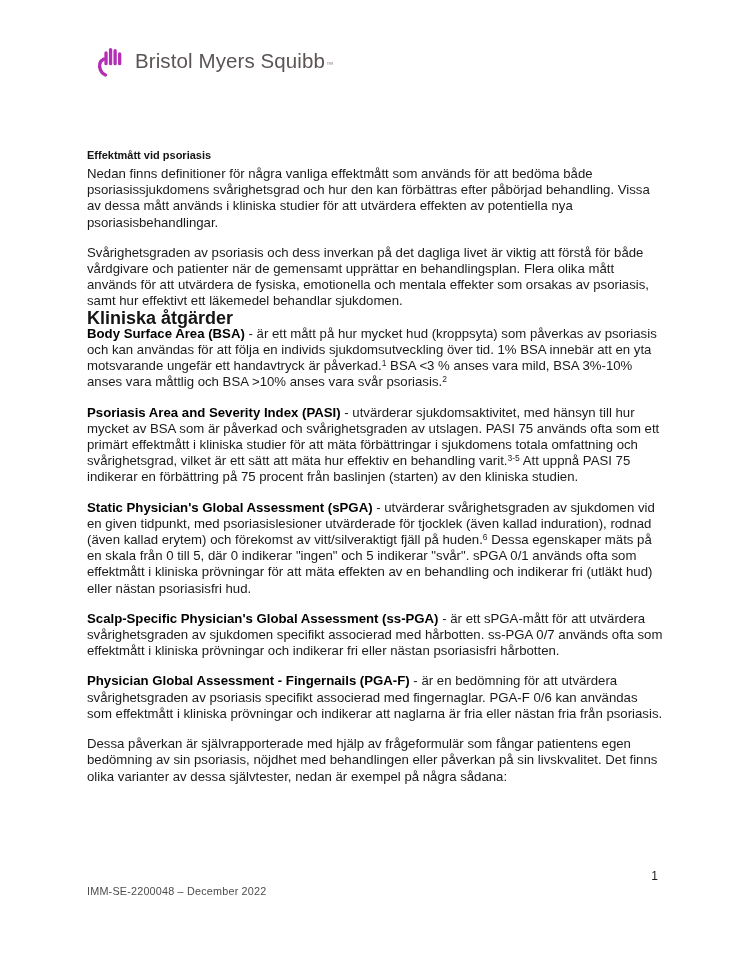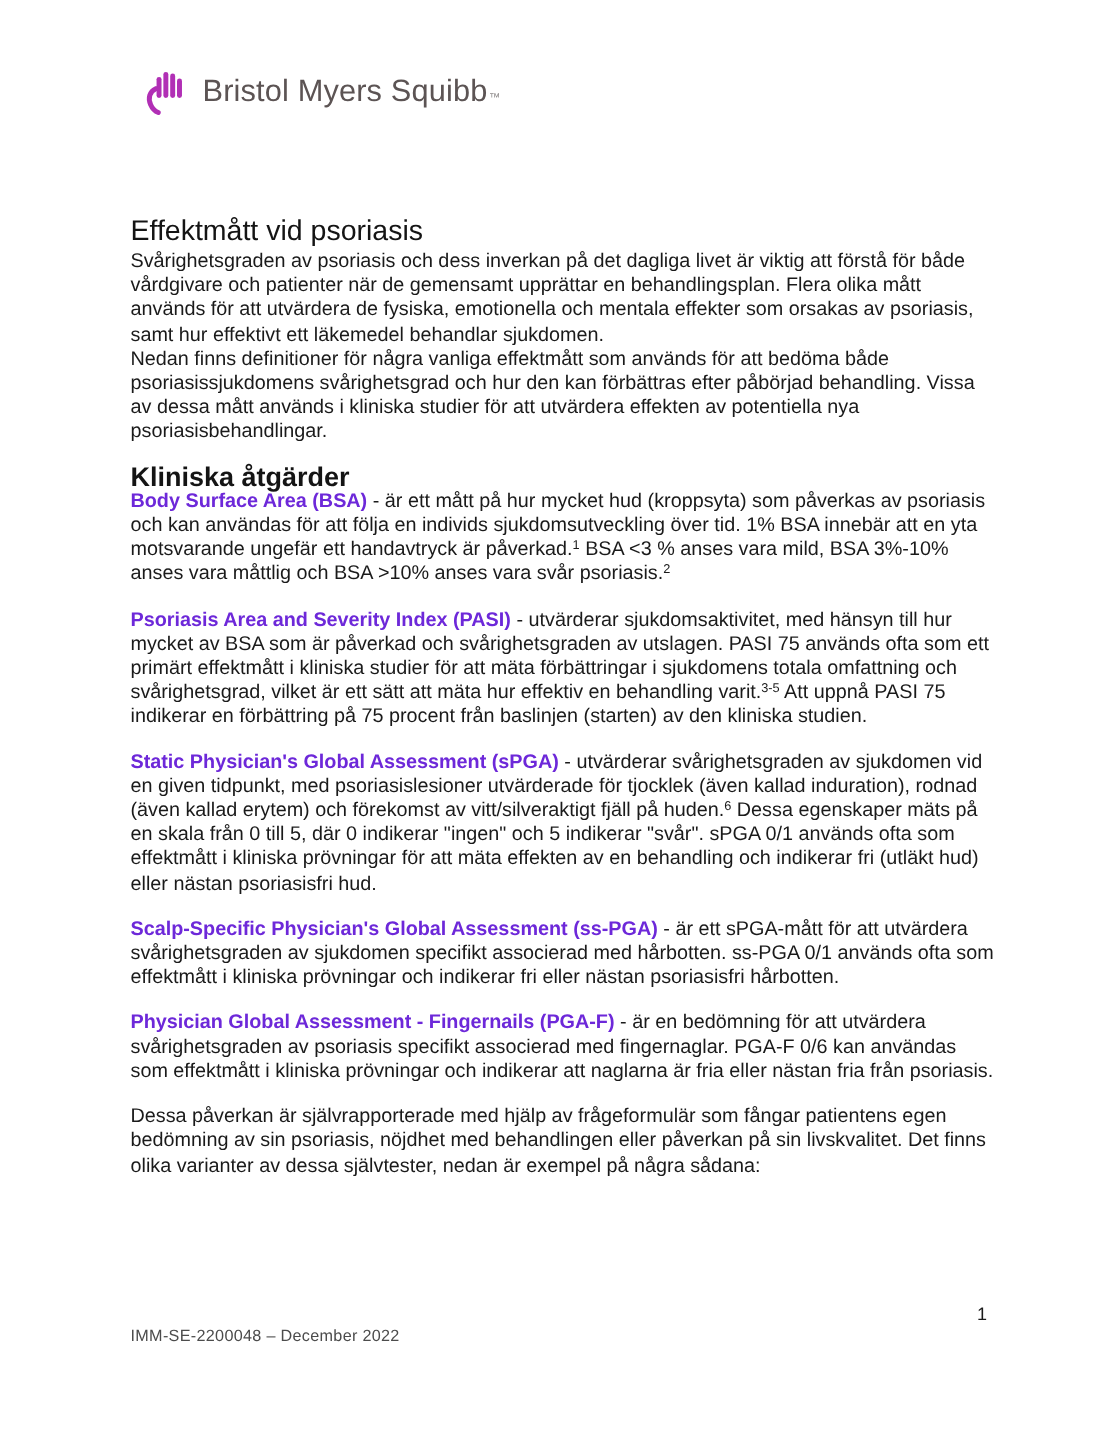--- a/index.html
+++ b/index.html
@@ -15,25 +15,25 @@
   .logo{position:absolute;left:96px;top:45px;display:flex;align-items:flex-start;}
   .logo-icon{width:31px;height:34px;margin-right:8px;flex:0 0 auto;}
   .logo-text{font-size:20.5px;line-height:32px;color:#5c5454;letter-spacing:0.1px;white-space:nowrap;}
   .logo-tm{font-size:7.5px;color:#8c8888;vertical-align:top;position:relative;top:4px;margin-left:1px;}
   
   .content{
     position:absolute;left:87px;top:146px;width:577px;
     font-size:13.2px;line-height:16.2px;color:#1a1a1a;
     text-align:left;
   }
-  .doc-title{font-size:19px;line-height:18px;font-weight:400;color:#141414;margin:0 0 2px 0;}
+  .doc-title{font-size:11px;line-height:18px;font-weight:700;color:#141414;margin:0 0 2px 0;}
   .para{margin:0;}
   .block-gap{margin-bottom:14px;}
   .section-heading{font-size:18px;line-height:16.2px;font-weight:700;margin:0;color:#141414;}
-  .measure-name{font-weight:700;color:#6d28d9;}
+  .measure-name{font-weight:700;color:#000000;}
   sup{font-size:8.5px;line-height:0;vertical-align:baseline;position:relative;top:-4.5px;}
   
   .page-number{position:absolute;left:558px;top:869px;width:100px;text-align:right;font-size:12px;color:#1a1a1a;}
   .footer-code{position:absolute;left:87px;top:885px;font-size:10.8px;color:#4c4c4c;letter-spacing:0.2px;text-align:center;}
 </style>
 </head>
 <body>
 
 <div class="page">
 
@@ -46,29 +46,29 @@
         <rect x="21.3" y="6.6" width="3.2" height="12.6" rx="1.6"></rect>
       </g>
       <path d="M7.6 13.2 C3.6 15.0 2.4 19.4 4.3 23.6 C5.3 25.9 7.0 27.8 9.2 28.6" fill="none" stroke="#B12FB5" stroke-width="3.2" stroke-linecap="round"></path>
     </svg>
     <div class="logo-text"><span>Bristol Myers Squibb</span><span class="logo-tm">™</span></div>
   </div>
 
   <div class="content">
     <div class="doc-title">Effektmått vid psoriasis</div>
 
+    <p class="para block-gap">Nedan finns definitioner för några vanliga effektmått som används för att bedöma både psoriasissjukdomens svårighetsgrad och hur den kan förbättras efter påbörjad behandling. Vissa av dessa mått används i kliniska studier för att utvärdera effekten av potentiella nya psoriasisbehandlingar.</p>
     <p class="para">Svårighetsgraden av psoriasis och dess inverkan på det dagliga livet är viktig att förstå för både vårdgivare och patienter när de gemensamt upprättar en behandlingsplan. Flera olika mått används för att utvärdera de fysiska, emotionella och mentala effekter som orsakas av psoriasis, samt hur effektivt ett läkemedel behandlar sjukdomen.</p>
-    <p class="para block-gap">Nedan finns definitioner för några vanliga effektmått som används för att bedöma både psoriasissjukdomens svårighetsgrad och hur den kan förbättras efter påbörjad behandling. Vissa av dessa mått används i kliniska studier för att utvärdera effekten av potentiella nya psoriasisbehandlingar.</p>
 
     <div class="section-heading">Kliniska åtgärder</div>
     <div>
         <p class="para block-gap"><span class="measure-name">Body Surface Area (BSA)</span> - <span>är ett mått på hur mycket hud (kroppsyta) som påverkas av psoriasis och kan användas för att följa en individs sjukdomsutveckling över tid. 1% BSA innebär att en yta motsvarande ungefär ett handavtryck är påverkad.</span><sup>1</sup><span> BSA &lt;3 % anses vara mild, BSA 3%-10% anses vara måttlig och BSA &gt;10% anses vara svår psoriasis.</span><sup>2</sup></p>
         <p class="para block-gap"><span class="measure-name">Psoriasis Area and Severity Index (PASI)</span> - <span>utvärderar sjukdomsaktivitet, med hänsyn till hur mycket av BSA som är påverkad och svårighetsgraden av utslagen. PASI 75 används ofta som ett primärt effektmått i kliniska studier för att mäta förbättringar i sjukdomens totala omfattning och svårighetsgrad, vilket är ett sätt att mäta hur effektiv en behandling varit.</span><sup>3-5</sup><span> Att uppnå PASI 75 indikerar en förbättring på 75 procent från baslinjen (starten) av den kliniska studien.</span></p>
         <p class="para block-gap"><span class="measure-name">Static Physician's Global Assessment (sPGA)</span> - <span>utvärderar svårighetsgraden av sjukdomen vid en given tidpunkt, med psoriasislesioner utvärderade för tjocklek (även kallad induration), rodnad (även kallad erytem) och förekomst av vitt/silveraktigt fjäll på huden.</span><sup>6</sup><span> Dessa egenskaper mäts på en skala från 0 till 5, där 0 indikerar "ingen" och 5 indikerar "svår". sPGA 0/1 används ofta som effektmått i kliniska prövningar för att mäta effekten av en behandling och indikerar fri (utläkt hud) eller nästan psoriasisfri hud.</span></p>
-        <p class="para block-gap"><span class="measure-name">Scalp-Specific Physician's Global Assessment (ss-PGA)</span> - <span>är ett sPGA-mått för att utvärdera svårighetsgraden av sjukdomen specifikt associerad med hårbotten. ss-PGA 0/1 används ofta som effektmått i kliniska prövningar och indikerar fri eller nästan psoriasisfri hårbotten.</span></p>
+        <p class="para block-gap"><span class="measure-name">Scalp-Specific Physician's Global Assessment (ss-PGA)</span> - <span>är ett sPGA-mått för att utvärdera svårighetsgraden av sjukdomen specifikt associerad med hårbotten. ss-PGA 0/7 används ofta som effektmått i kliniska prövningar och indikerar fri eller nästan psoriasisfri hårbotten.</span></p>
         <p class="para block-gap"><span class="measure-name">Physician Global Assessment - Fingernails (PGA-F)</span> - <span>är en bedömning för att utvärdera svårighetsgraden av psoriasis specifikt associerad med fingernaglar. PGA-F 0/6 kan användas som effektmått i kliniska prövningar och indikerar att naglarna är fria eller nästan fria från psoriasis.</span></p>
       </div>
 
     <p class="para">Dessa påverkan är självrapporterade med hjälp av frågeformulär som fångar patientens egen bedömning av sin psoriasis, nöjdhet med behandlingen eller påverkan på sin livskvalitet. Det finns olika varianter av dessa självtester, nedan är exempel på några sådana:</p>
     <div></div>
   </div>
 
   <div class="page-number">1</div>
   <div class="footer-code">IMM-SE-2200048 – December 2022</div>
 

